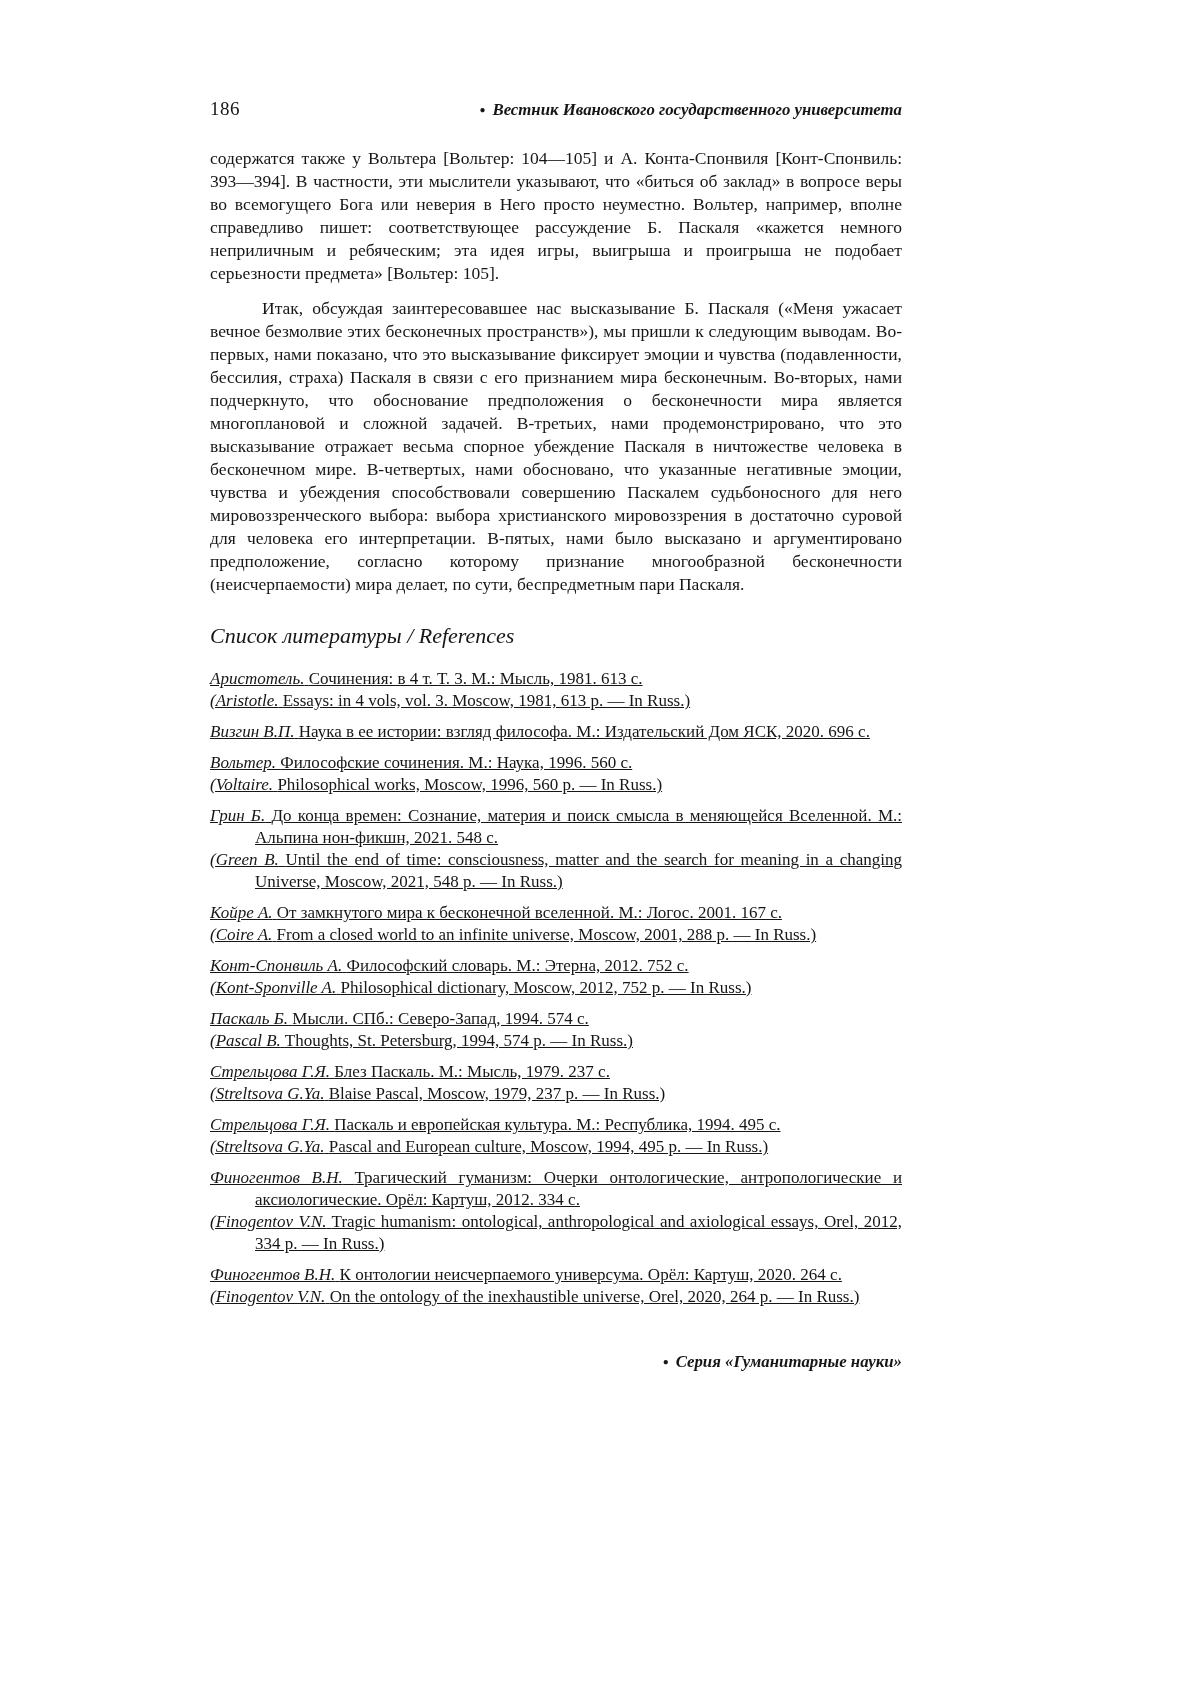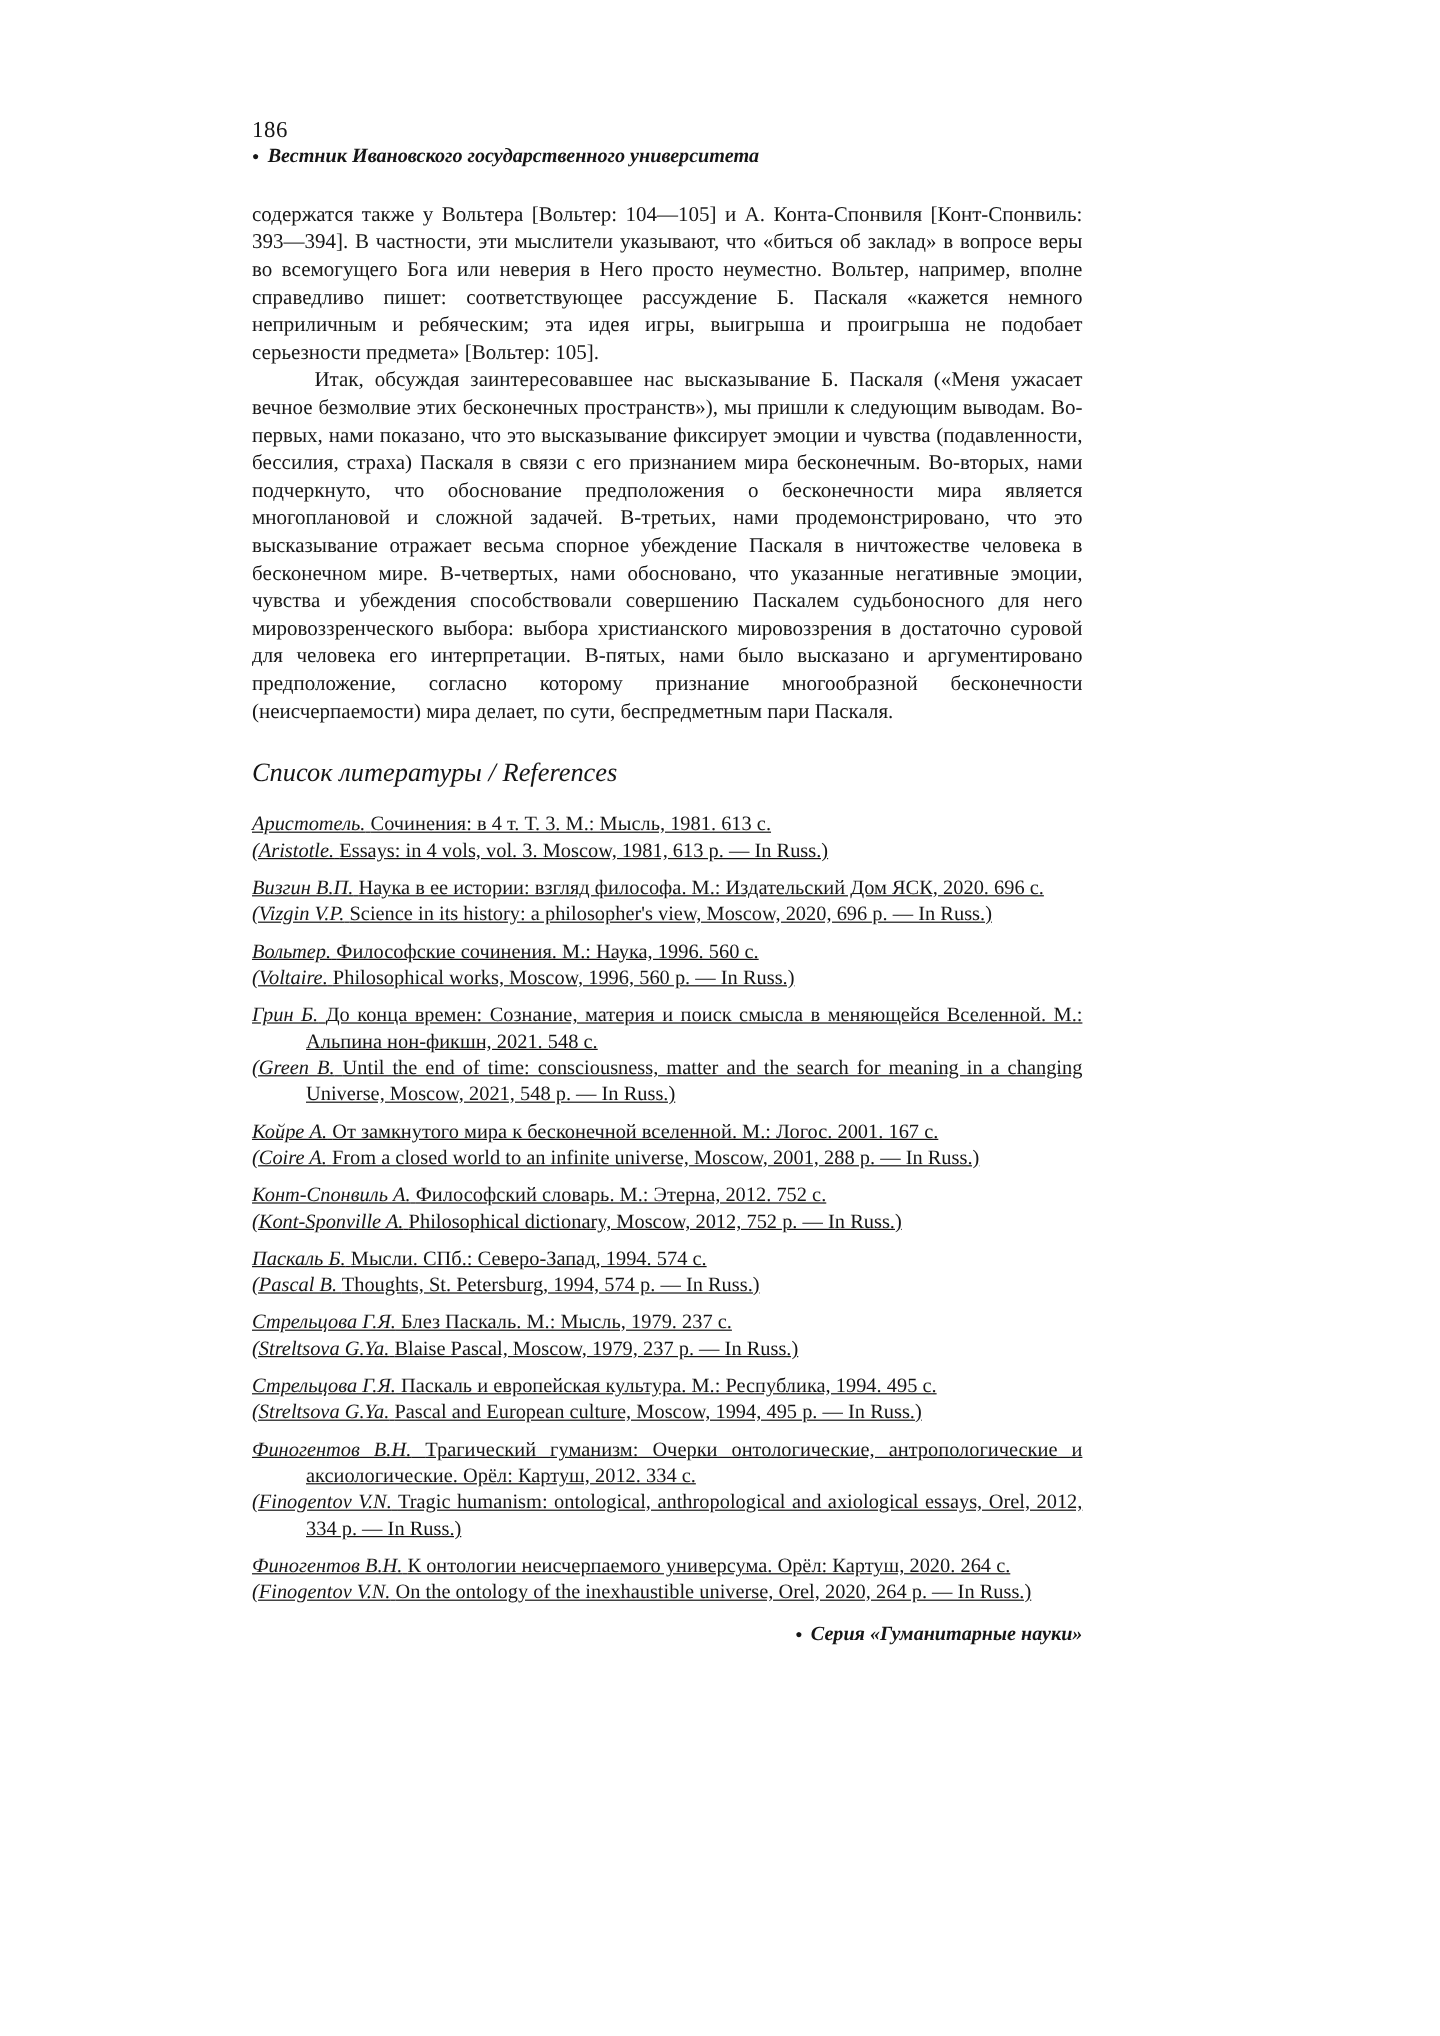--- a/index.html
+++ b/index.html
@@ -20,21 +20,20 @@
     left: 210px;
     top: 98px;
     width: 692px;
   }
 
   .page-header {
     display: flex;
     justify-content: space-between;
     align-items: baseline;
     margin-bottom: 27px;
-    flex-direction: column;
   }
 
   .page-number {
     font-size: 19px;
     letter-spacing: 0.5px;
   }
 
   .running-title, .page-footer {
     font-size: 16.8px;
     font-weight: bold;
@@ -49,21 +48,21 @@
     vertical-align: 2.5px;
     margin-right: 7px;
   }
 
   .para {
     margin: 0;
     font-size: 17.5px;
     line-height: 23px;
     text-align: justify;
   }
-  .para.indented { text-indent: 52px; }
+  .para.indented { text-indent: 52px; margin-top: 12px; }
 
   .refs-heading {
     margin: 28px 0 21px 0;
     font-size: 22px;
     line-height: 23px;
     font-weight: normal;
     font-style: italic;
     text-align: left;
   }
 
@@ -109,21 +108,20 @@
 
       <section>
 
         <div class="ref-item">
           <p class="ref-line"><span class="ref-author">Аристотель.</span> <span>Сочинения: в 4 т. Т. 3. М.: Мысль, 1981. 613 с.</span></p>
           <p class="ref-line"><span class="ref-author">(Aristotle.</span> <span>Essays: in 4 vols, vol. 3. Moscow, 1981, 613 p. — In Russ.)</span></p>
         </div>
 
         <div class="ref-item">
           <p class="ref-line"><span class="ref-author">Визгин В.П.</span> <span>Наука в ее истории: взгляд философа. М.: Издательский Дом ЯСК, 2020. 696 с.</span></p>
-          <p class="ref-line"><span class="ref-author">(Vizgin V.P.</span> <span>Science in its history: a philosopher's view, Moscow, 2020, 696 p. — In Russ.)</span></p>
         </div>
 
         <div class="ref-item">
           <p class="ref-line"><span class="ref-author">Вольтер.</span> <span>Философские сочинения. М.: Наука, 1996. 560 с.</span></p>
           <p class="ref-line"><span class="ref-author">(Voltaire.</span> <span>Philosophical works, Moscow, 1996, 560 p. — In Russ.)</span></p>
         </div>
 
         <div class="ref-item">
           <p class="ref-line"><span class="ref-author">Грин Б.</span> <span>До конца времен: Сознание, материя и поиск смысла в меняющейся Вселенной. М.: Альпина нон-фикшн, 2021. 548 с.</span></p>
           <p class="ref-line"><span class="ref-author">(Green B.</span> <span>Until the end of time: consciousness, matter and the search for meaning in a changing Universe, Moscow, 2021, 548 p. — In Russ.)</span></p>

